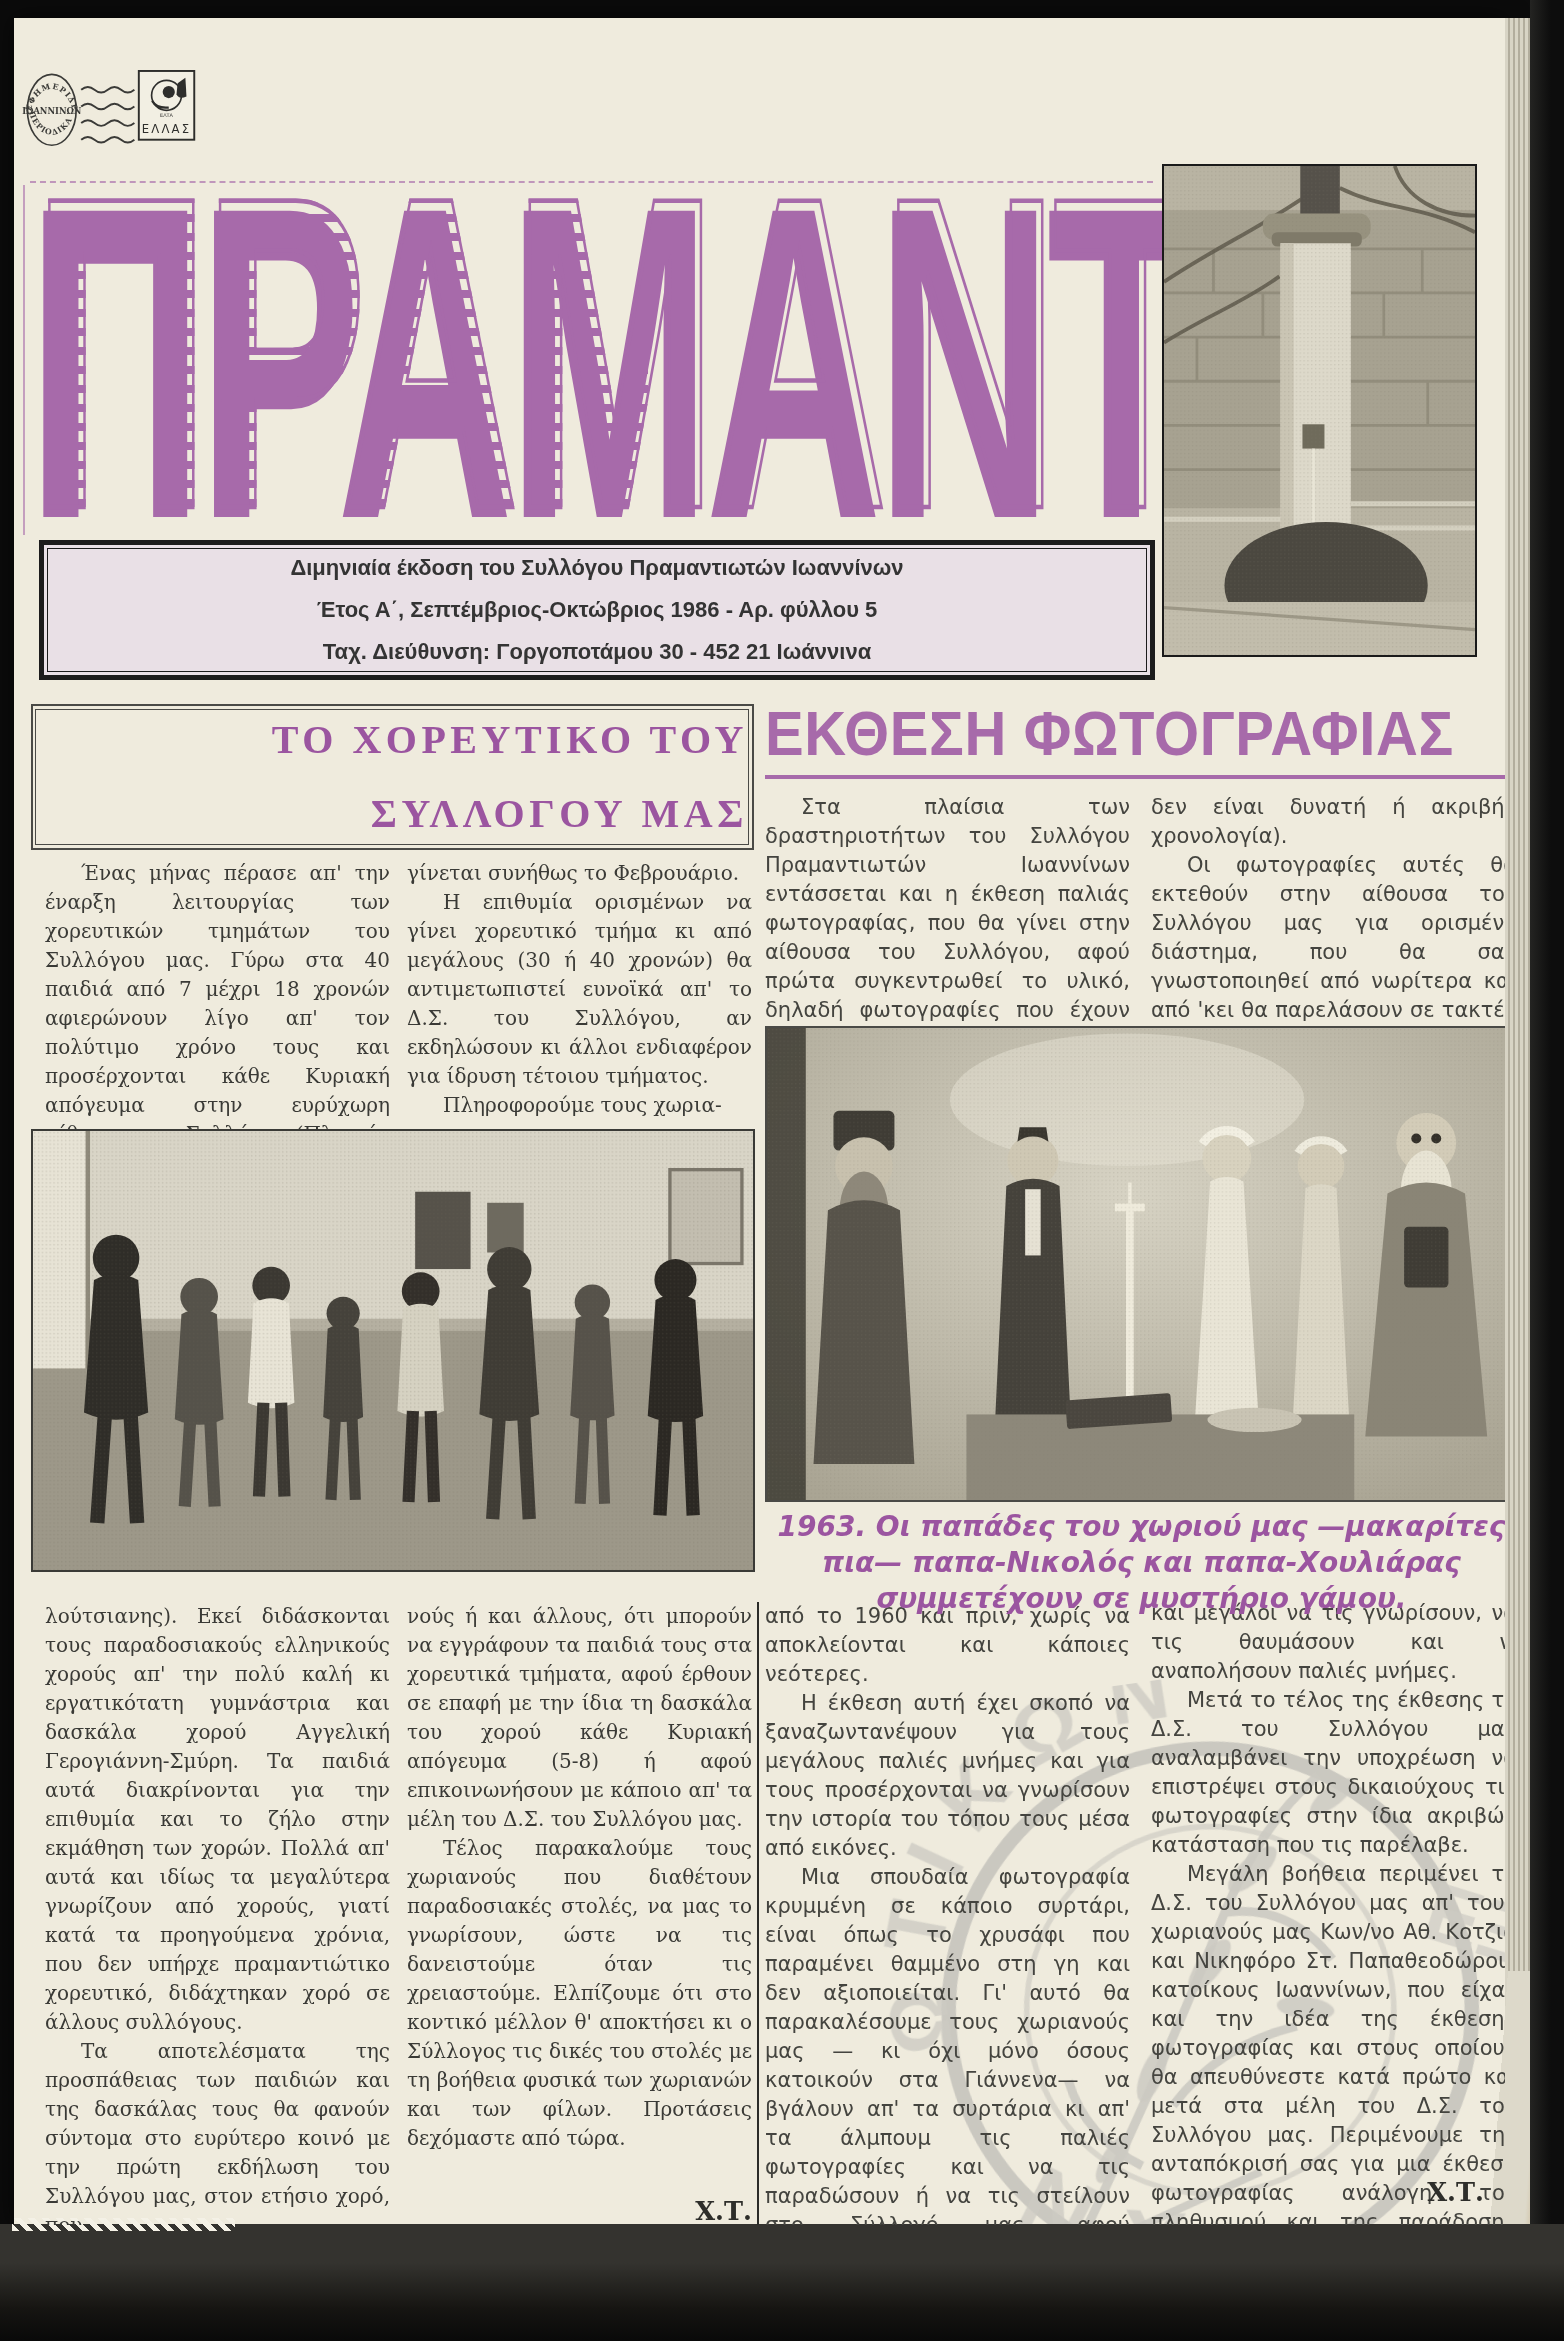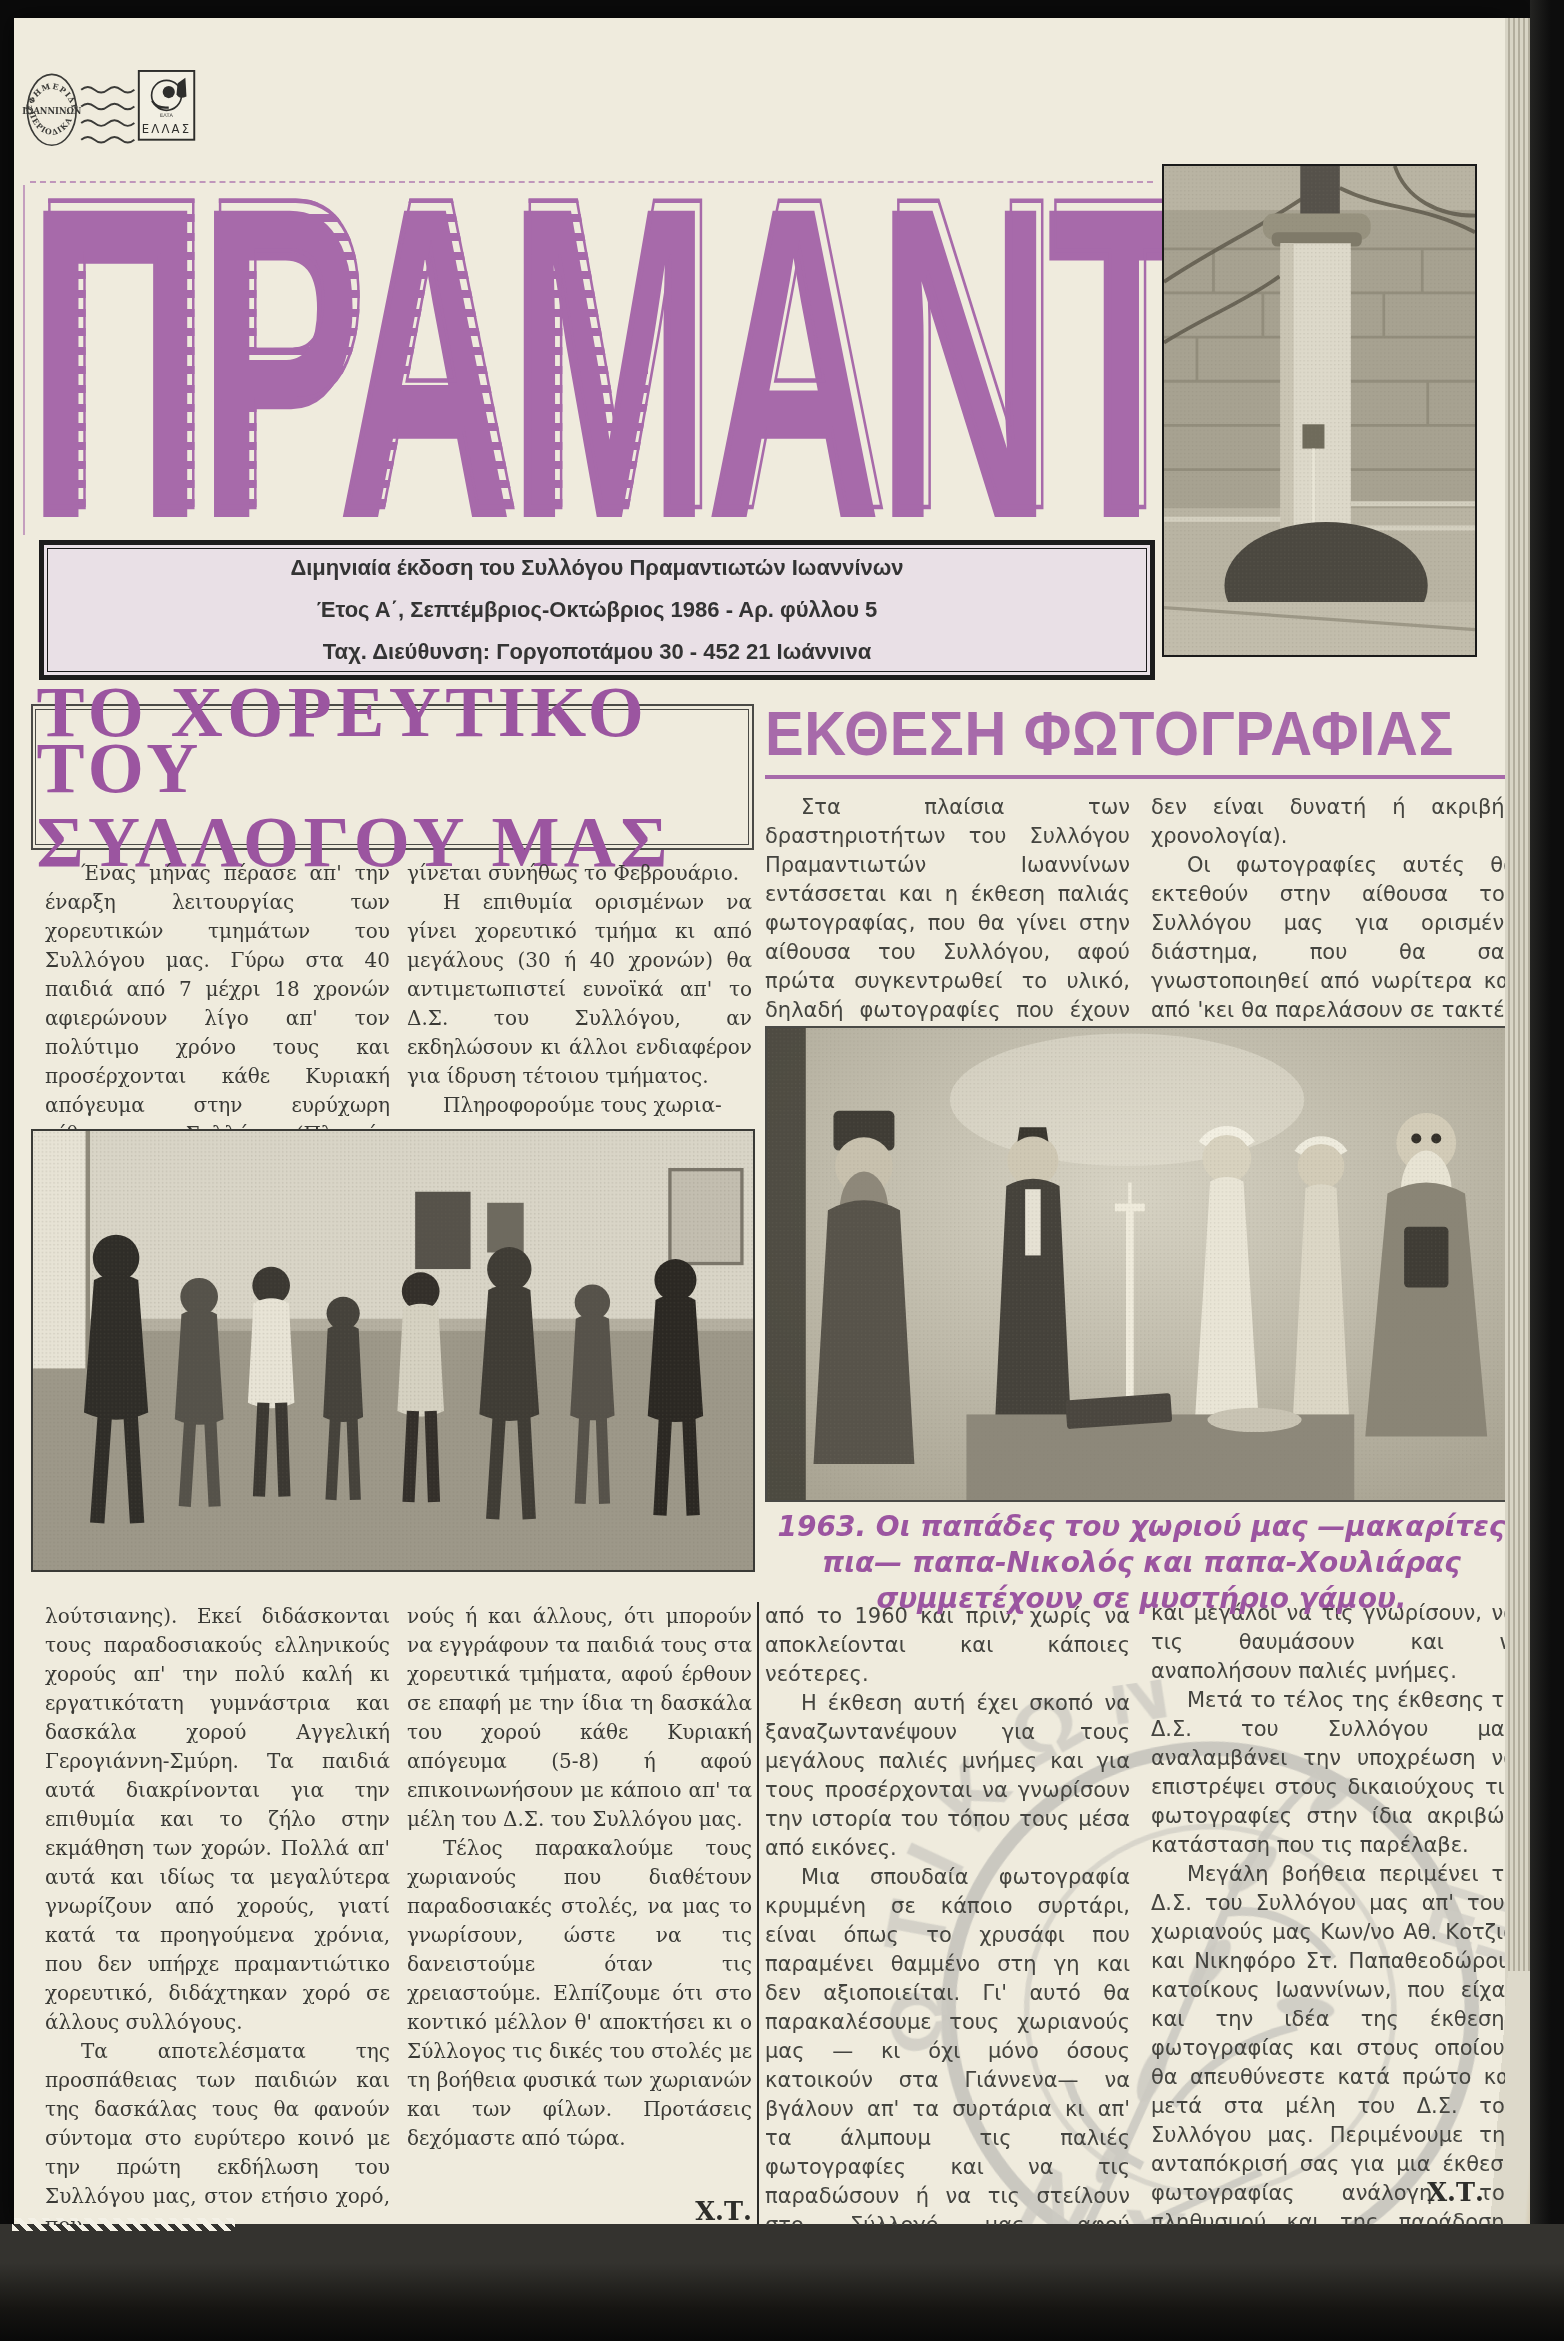--- a/index.html
+++ b/index.html
@@ -53,22 +53,22 @@
   
   .photo{position:absolute;border:2.2px solid #1a1a1a;background:#c6c1b2;z-index:2;}
   #photo-fountain{left:1148px;top:146px;width:315px;height:493px;}
   #photo-dance{left:16.7px;top:1111px;width:724px;height:443px;border-color:#3a3a36;}
   #photo-wedding{left:751px;top:1008px;width:753px;height:476px;border-color:#4a4a46;}
   .photo svg{display:block;width:100%;height:100%;}
   
   .headline-box{position:absolute;left:16.7px;top:686px;width:723px;height:146px;
       border:2.2px solid #4a4a46;z-index:1;}
   .headline-box-inner{position:absolute;inset:2.8px;border:1.1px solid #4a4a46;
-      display:flex;flex-direction:column;justify-content:center;align-items:flex-start;gap:18px;
-      font-family:"Liberation Serif",serif;font-weight:700;font-size:72px;line-height:56px;
+      display:flex;flex-direction:column;justify-content:center;align-items:flex-end;gap:18px;
+      font-family:"Liberation Serif",serif;font-weight:700;font-size:40px;line-height:56px;
       letter-spacing:4.5px;color:var(--accent-deep);background:var(--paper);}
   .textcol{position:absolute;text-align:justify;z-index:1;}
   .textcol p{margin:0;text-indent:36px;}
   .textcol.cont p:first-child{text-indent:0;}
   .serifcol{font-family:"DejaVu Serif",serif;font-size:20px;line-height:29px;color:#3a3a36;}
   .sanscol{font-family:"DejaVu Sans",sans-serif;font-size:21px;line-height:29px;color:#44443f;}
   #l-col1-top{left:31px;top:841px;width:345px;height:274px;}
   #l-col2-top{left:393px;top:841px;width:345px;height:274px;}
   #l-col1-btm{left:31px;top:1584px;width:345px;height:638px;}
   #l-col2-btm{left:393px;top:1584px;width:345px;height:579px;}

